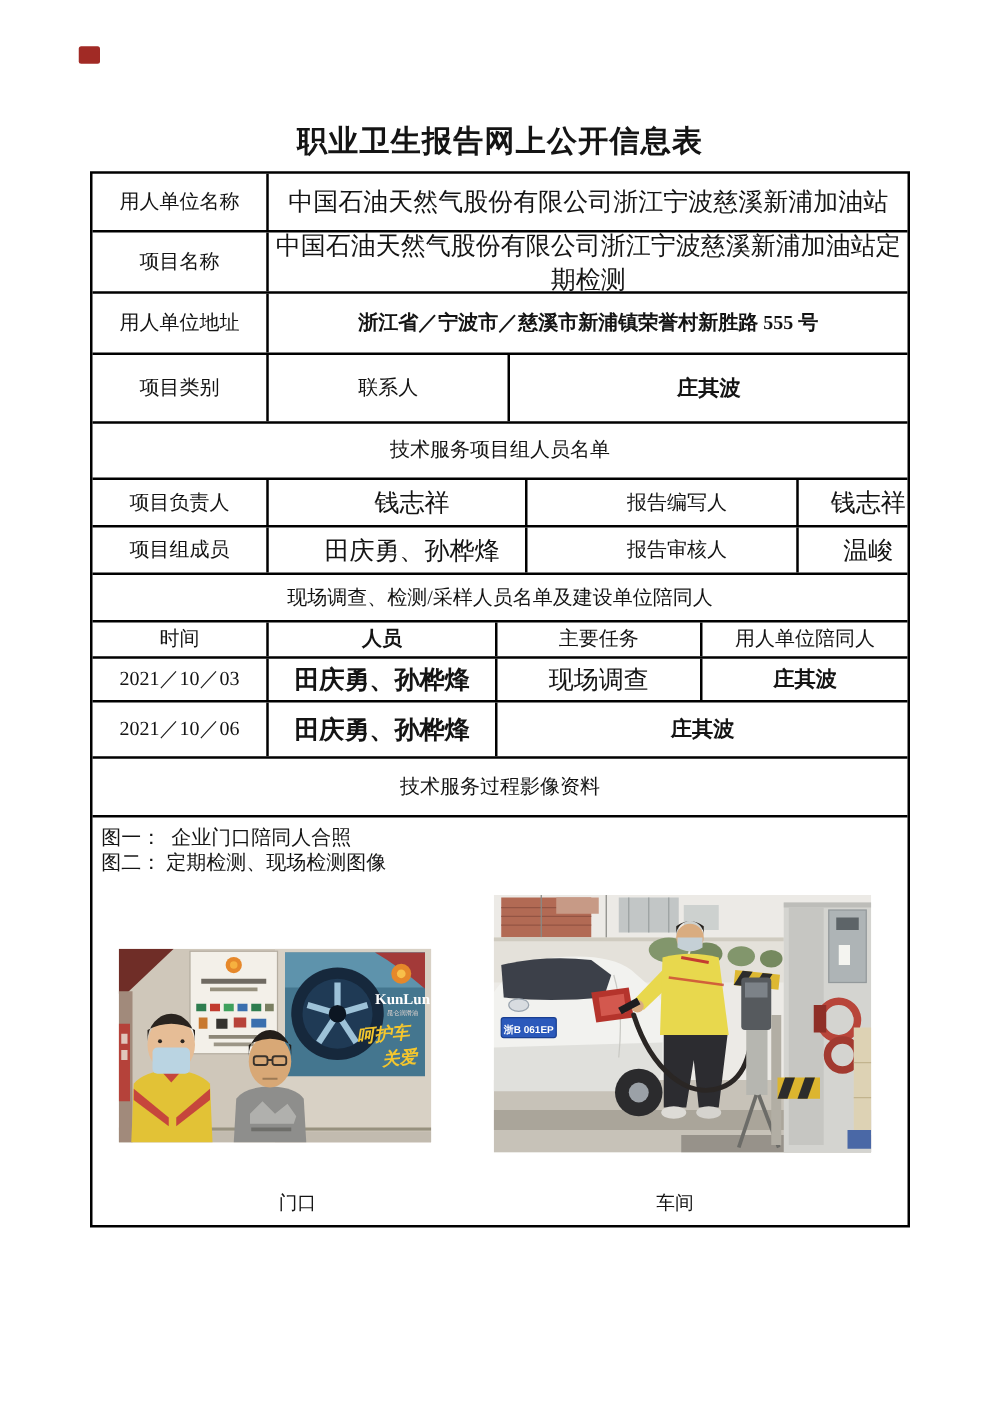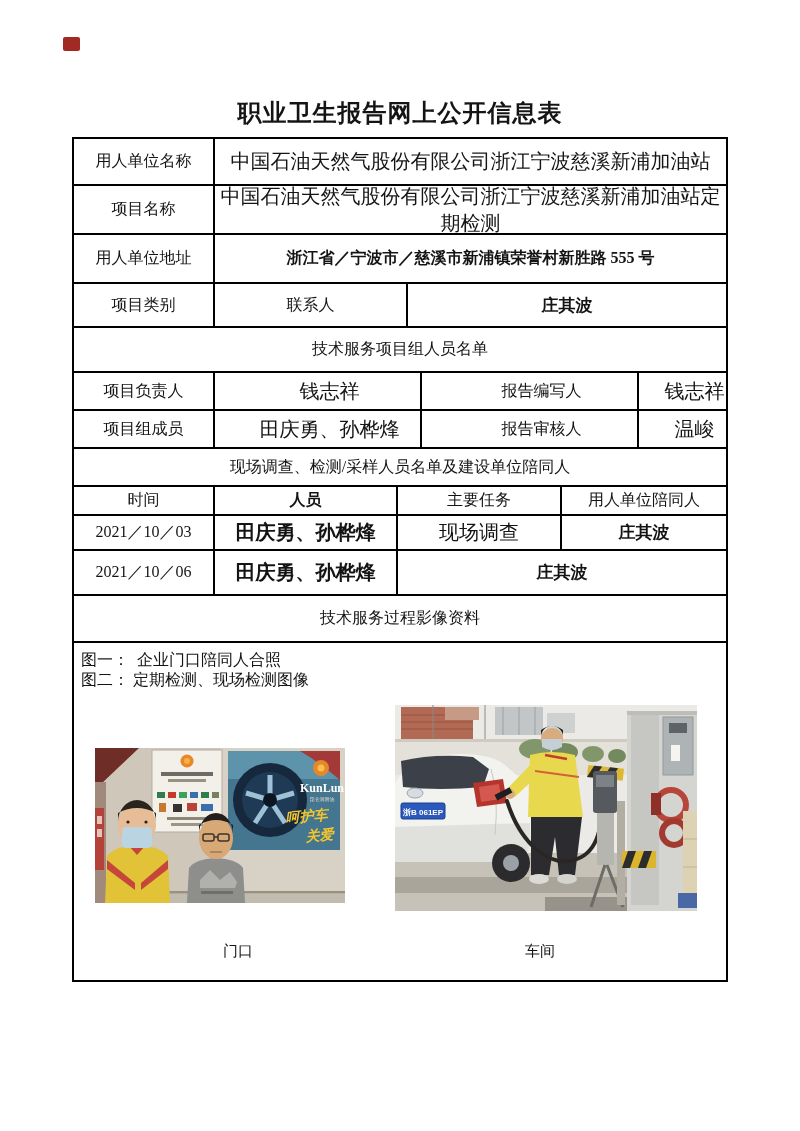--- a/index.html
+++ b/index.html
@@ -18,21 +18,21 @@
   .row:last-child{border-bottom:none;flex:1 1 auto;}
   .cell{box-sizing:border-box;border-right:2px solid #000;display:flex;align-items:center;
         justify-content:center;text-align:center;overflow:hidden;}
   .cell:last-child{border-right:none;}
   .span-cell{flex:1;}
   
   .ca1{width:141px;} .ca2{width:183px;} .ca3{width:193px;} .ca4{flex:1;}
   
   .cb1{width:141px;} .cb2{width:183px;font-weight:bold;} .cb3{width:164px;} .cb4{flex:1;}
 
-  .h47{height:47px;} .h49{height:49px;} .h44{height:44px;} .h45{height:45px;}
+  .h47{height:47px;} .h49{height:49px;} .h44{height:55px;} .h45{height:45px;}
   .h38{height:38px;gap:24px;} .h29{height:29px;} .h35{height:35px;}
 
   .lbl{font-size:16px;}
   .val{font-size:20px;}
   .val16{font-size:16px;}
   .vb{font-size:16px;font-weight:bold;}
   .vb17{font-size:17px;font-weight:bold;}
   .sect{font-size:16px;}
 
   .media-cell{position:relative;display:block;text-align:left;}

